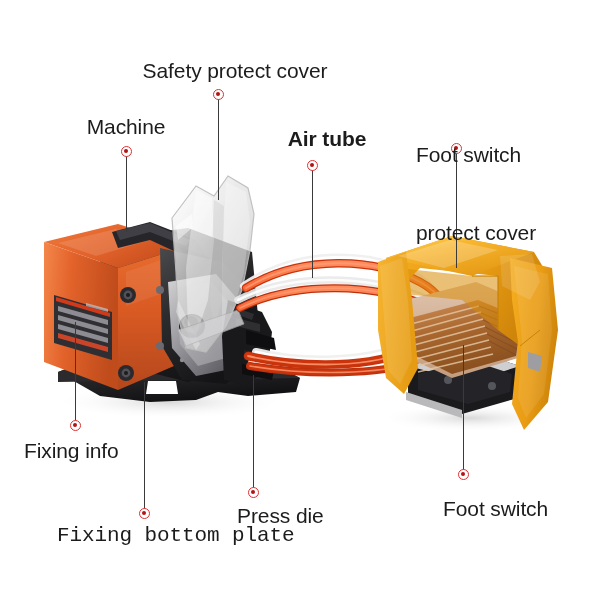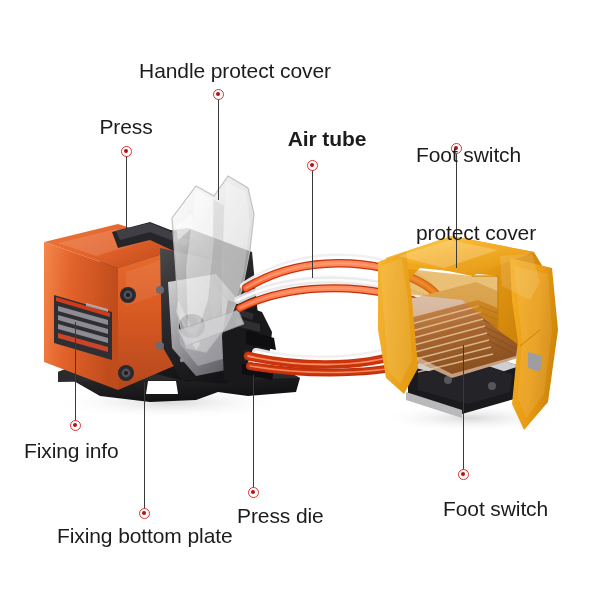--- a/index.html
+++ b/index.html
@@ -313,32 +313,32 @@
 
   <div class="marker" style="left:126px; top:151px;"></div>
   <div class="marker" style="left:218px; top:94px;"></div>
   <div class="marker" style="left:312px; top:165px;"></div>
   <div class="marker" style="left:456px; top:148px;"></div>
   <div class="marker" style="left:75px; top:425px;"></div>
   <div class="marker" style="left:144px; top:513px;"></div>
   <div class="marker" style="left:253px; top:492px;"></div>
   <div class="marker" style="left:463px; top:474px;"></div>
 
-  <div class="callout-label center" style="left:126px; top:114px;">Press</div>
-
-  <div class="callout-label center" style="left:235px; top:58px;">Handle protect cover</div>
+  <div class="callout-label center" style="left:126px; top:114px;">Machine</div>
+
+  <div class="callout-label center" style="left:235px; top:58px;">Safety protect cover</div>
 
   <div class="callout-label center" style="left:327px; top:126px;font-weight:bold;">Air tube</div>
 
   <div class="callout-label" style="left:416px; top:90px;">
     <div>Foot switch</div>
     <div>protect cover</div>
   </div>
 
   <div class="callout-label" style="left:24px; top:438px;">Fixing info</div>
 
-  <div class="callout-label" style="left:57px; top:523px;">Fixing bottom plate</div>
+  <div class="callout-label" style="left:57px; top:523px;font-family:Liberation Mono, monospace;">Fixing bottom plate</div>
 
   <div class="callout-label" style="left:237px; top:503px;">Press die</div>
 
   <div class="callout-label" style="left:443px; top:496px;">Foot switch</div>
 
 </div>
 
 </body></html>

